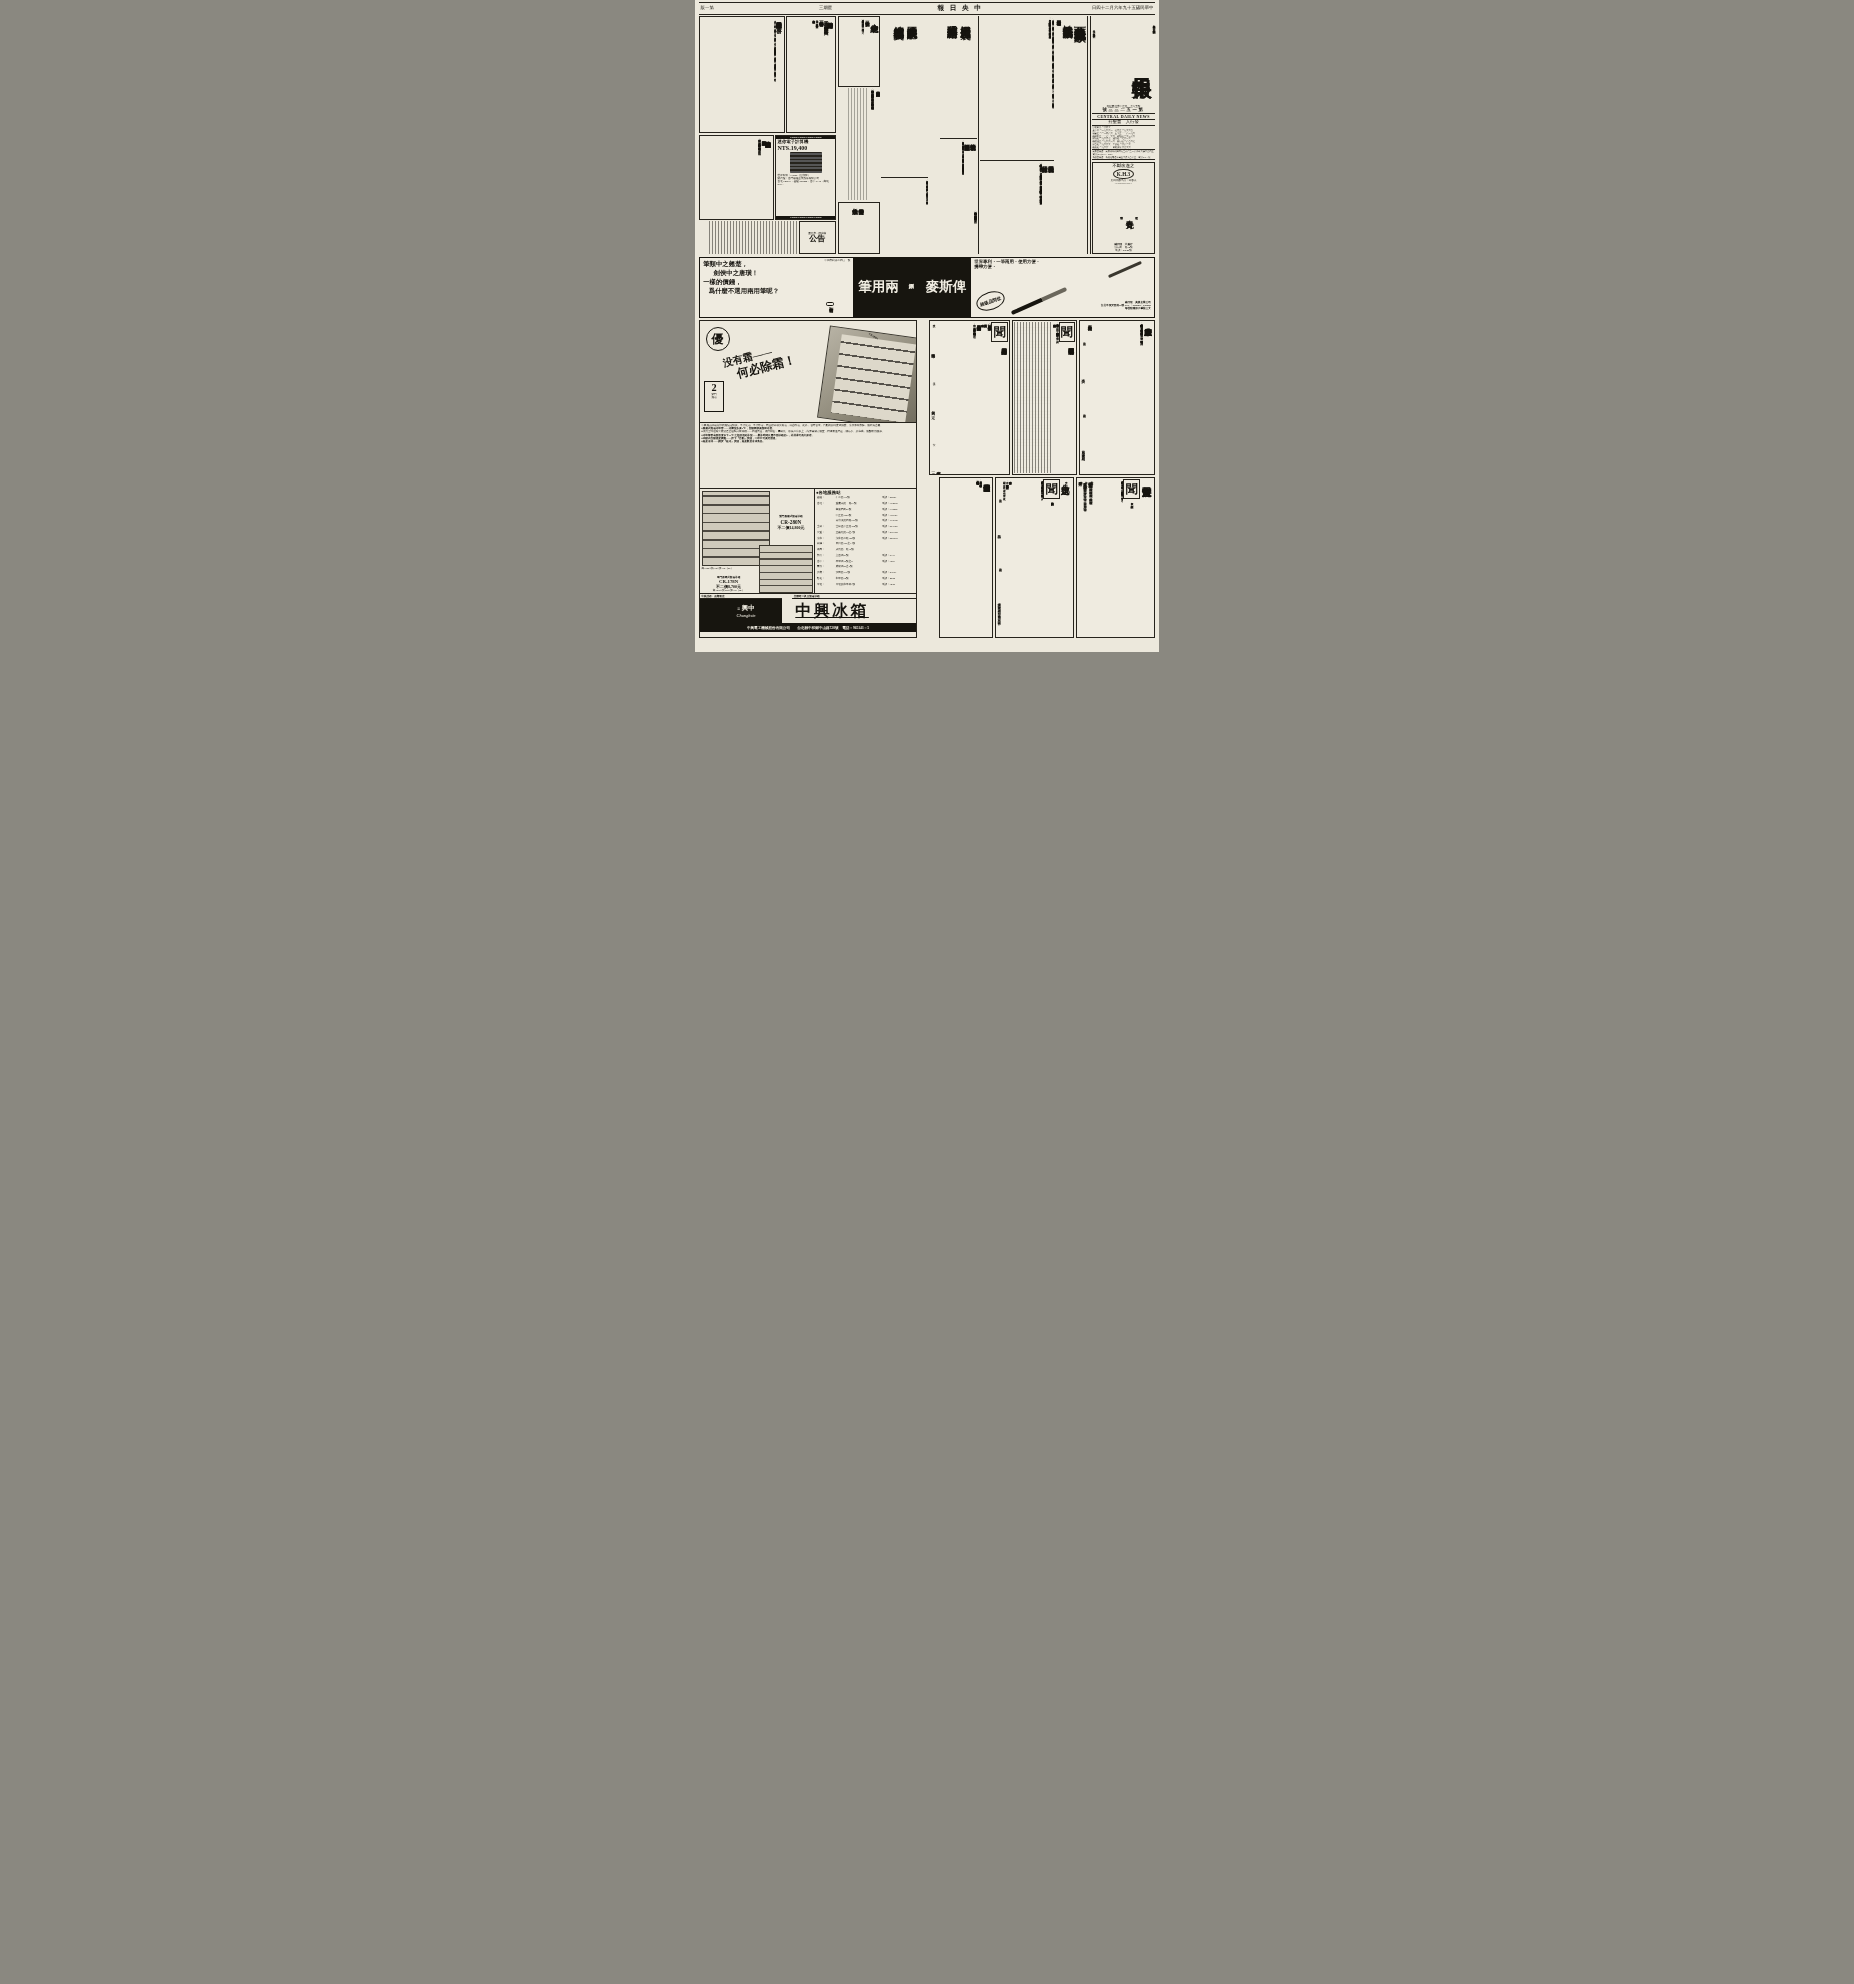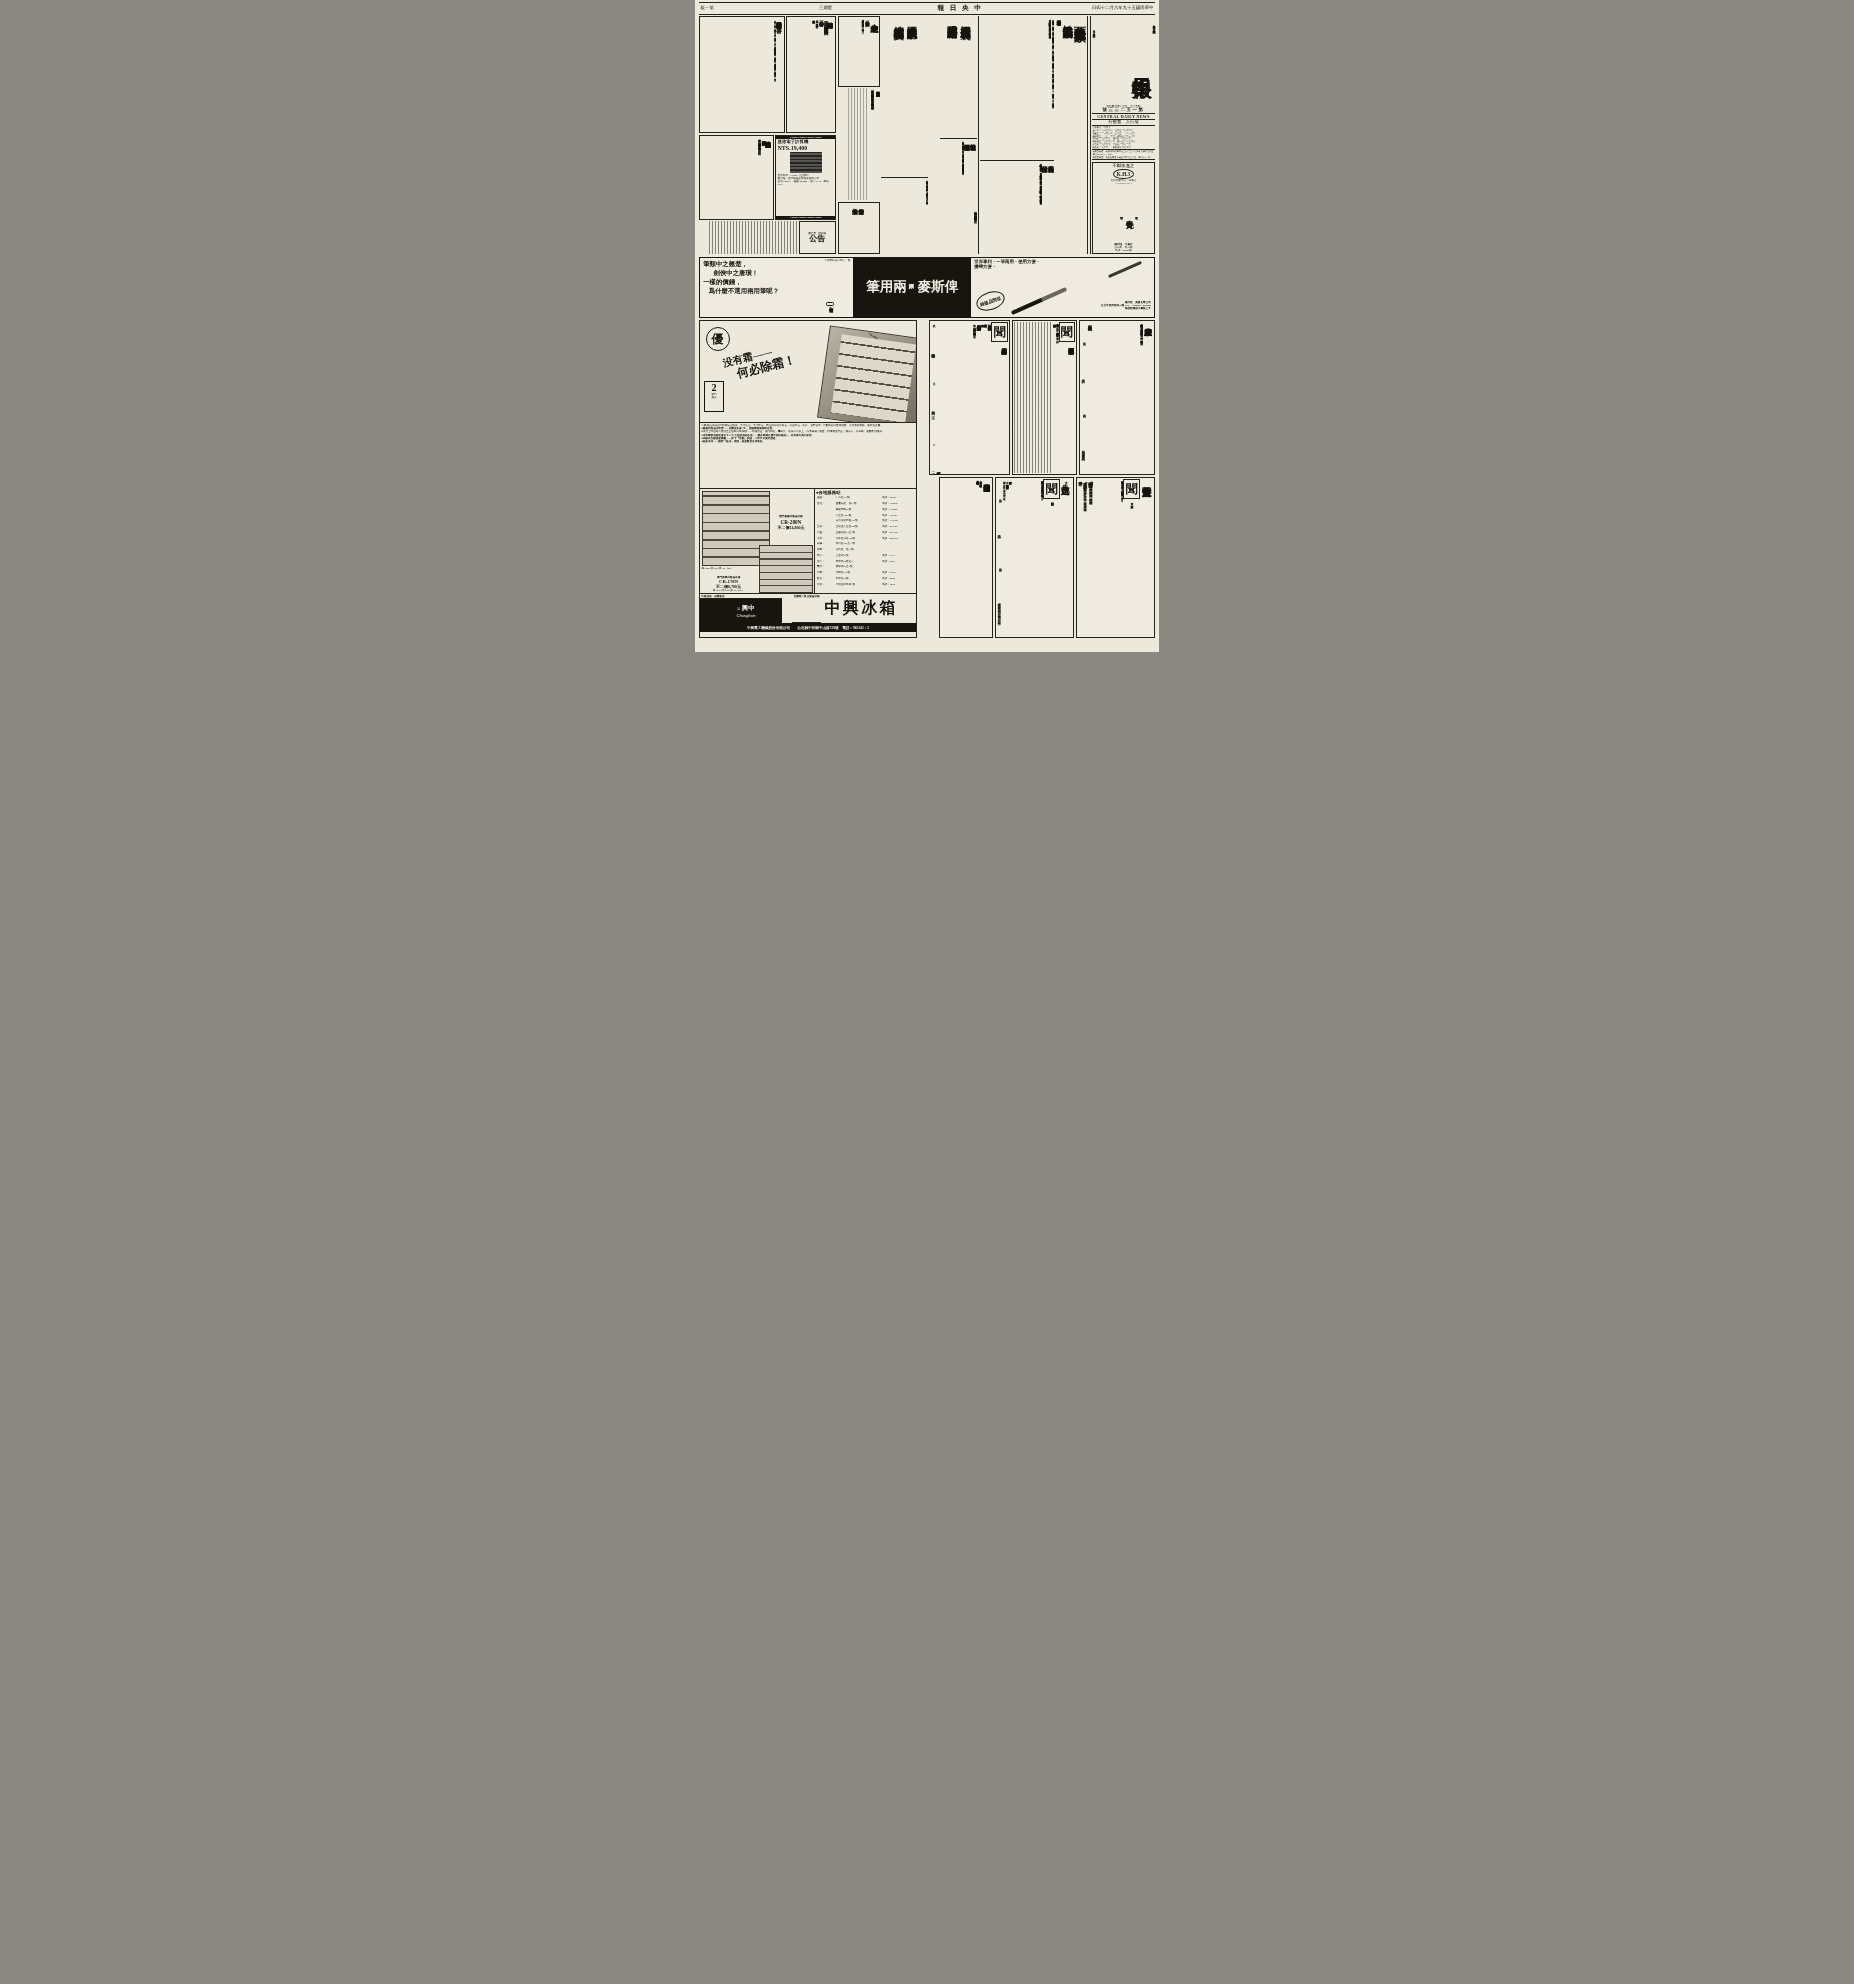--- a/index.html
+++ b/index.html
@@ -192,21 +192,21 @@
 
   <div class="row" style="height:59px;margin:2.4px 4px 0 4px;border:1.2px solid #17150f;">
     <div style="flex:5;position:relative;padding:2.4px 3.2px;background:#efebe0;">
       <span class="tiny" style="position:absolute;top:1.6px;right:3.2px;">中國專利第二四〇一號</span>
       <div class="b" style="font-size:6.4px;">筆類中之翹楚，</div>
       <div class="b" style="font-size:6.4px;margin-left:10.3px;">劍俠中之唐璜！</div>
       <div class="b" style="font-size:6.4px;">一樣的價錢，</div>
       <div class="b" style="font-size:6.4px;margin-left:5.6px;">爲什麼不選用兩用筆呢？</div>
       <div class="v b head-s" style="position:absolute;right:19px;bottom:10.3px;border:0.8px solid #17150f;border-radius:1.6px;padding:1.2px 0.8px;">到處有售</div>
     </div>
-    <div class="whiteonblack row" style="flex:4;align-items:center;justify-content:center;gap:2px;">
+    <div class="whiteonblack row" style="flex:4;align-items:center;justify-content:center;gap:10px;">
       <span class="b" style="font-size:13.5px;">筆用兩</span>
       <span class="v b" style="font-size:5.2px;height:16px;">鋼原</span>
       <span class="b" style="font-size:13.5px;">麥斯俾</span>
     </div>
     <div style="flex:6;position:relative;padding:2.4px 3.2px;background:#efebe0;overflow:hidden;">
       <div class="b head-s">世界專利・一筆兩用・使用方便・</div>
       <div class="b head-s">携帶方便・</div>
       <div style="position:absolute;left:4.8px;bottom:7.1px;border:0.8px solid #17150f;border-radius:50%;padding:4px 2.4px;transform:rotate(-18deg);">
         <span class="b head-s">超級品問世</span>
       </div>
@@ -359,21 +359,21 @@
       </div>
       <div class="row" style="height:29px;border-top:0.8px solid #26231c;align-items:stretch;">
         <div style="width:38%;display:flex;flex-direction:column;">
           <div class="tiny b" style="padding:0.4px 1.2px;border-bottom:0.4px solid #26231c;">中美技術・品質最佳</div>
           <div class="whiteonblack grow" style="display:flex;flex-direction:column;align-items:center;justify-content:center;">
             <div><span class="b" style="font-size:4.8px;">≡</span>
             <span class="b" style="font-size:6.4px;">興中</span></div>
             <span style="font-style:italic;font-size:4.4px;">Chunghsin</span>
           </div>
         </div>
-        <div class="grow" style="display:flex;flex-direction:row;">
+        <div class="grow" style="display:flex;flex-direction:column;text-decoration:underline;">
           <div class="tiny b" style="padding:0.4px 1.6px;border-bottom:0.4px solid #26231c;">全國唯一眞正無霜冰箱</div>
           <div class="b grow" style="font-size:16px;display:flex;align-items:center;padding-left:3.2px;letter-spacing:2.4px;">中興冰箱</div>
         </div>
       </div>
       <div class="whiteonblack tiny b" style="height:8.7px;display:flex;align-items:center;justify-content:center;font-size:3.6px;">中興電工機械股份有限公司　　台北縣中和鄉中山路728號　電話：965141－5</div>
     </div>
 
     <div class="grow" style="display:flex;flex-direction:column;gap:2px;">
 
       <div class="row" style="height:155px;gap:2px;">

